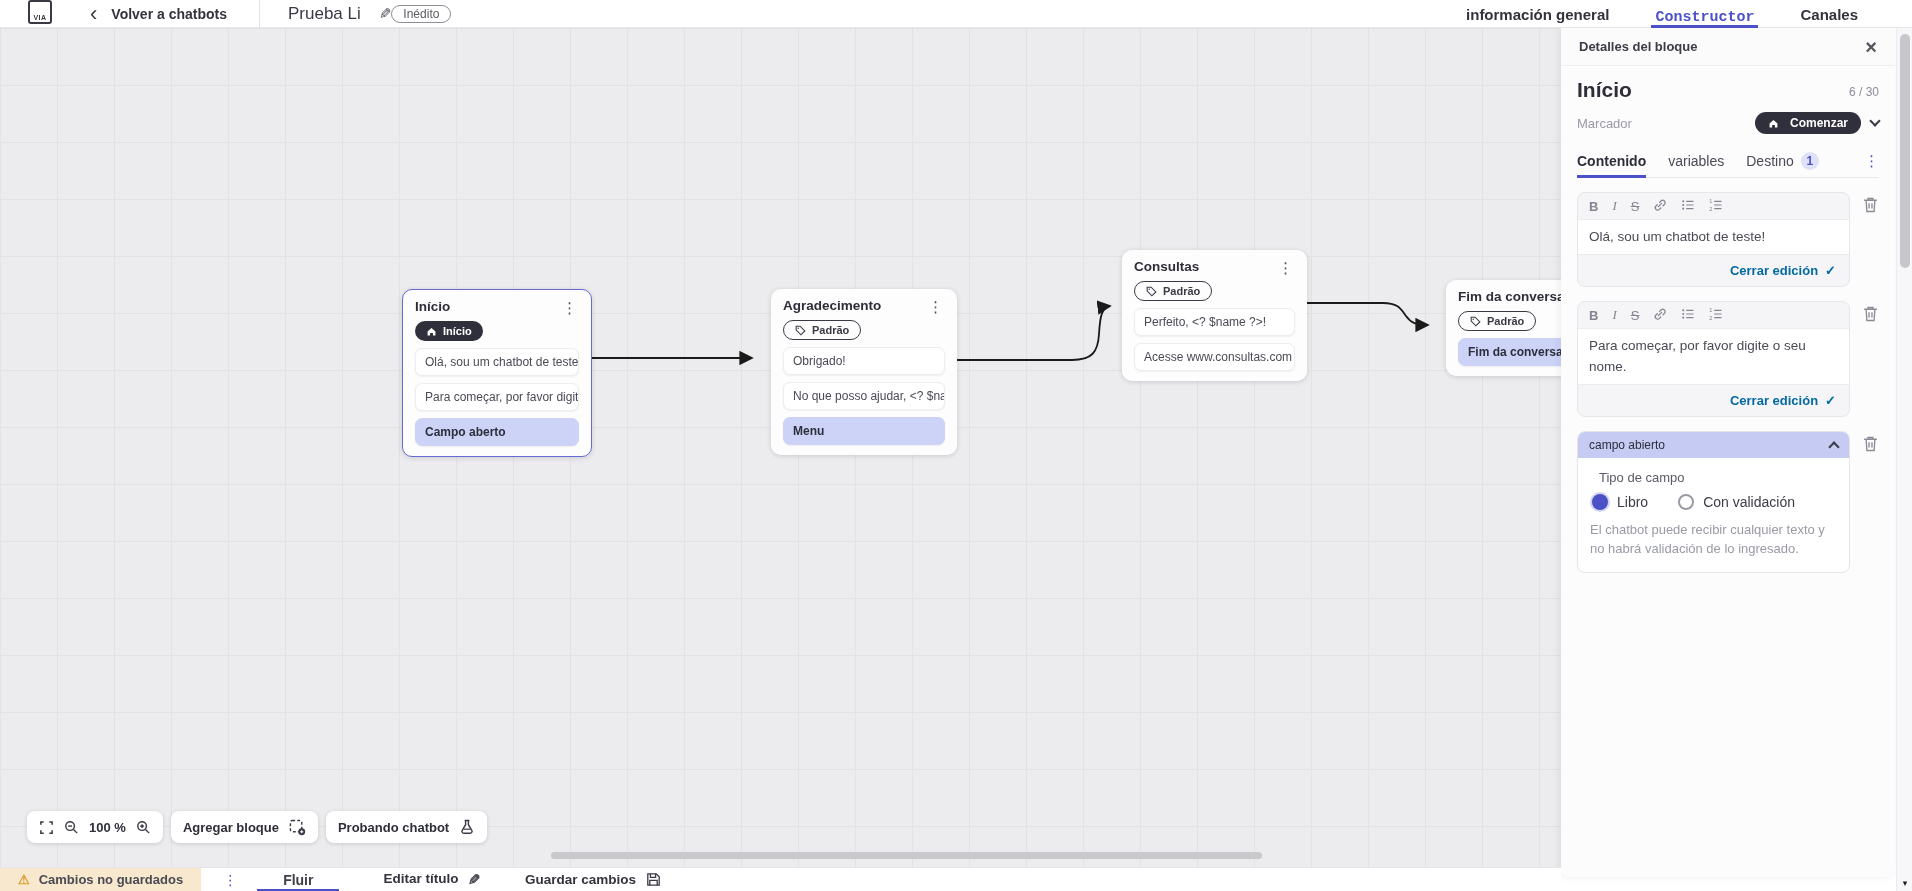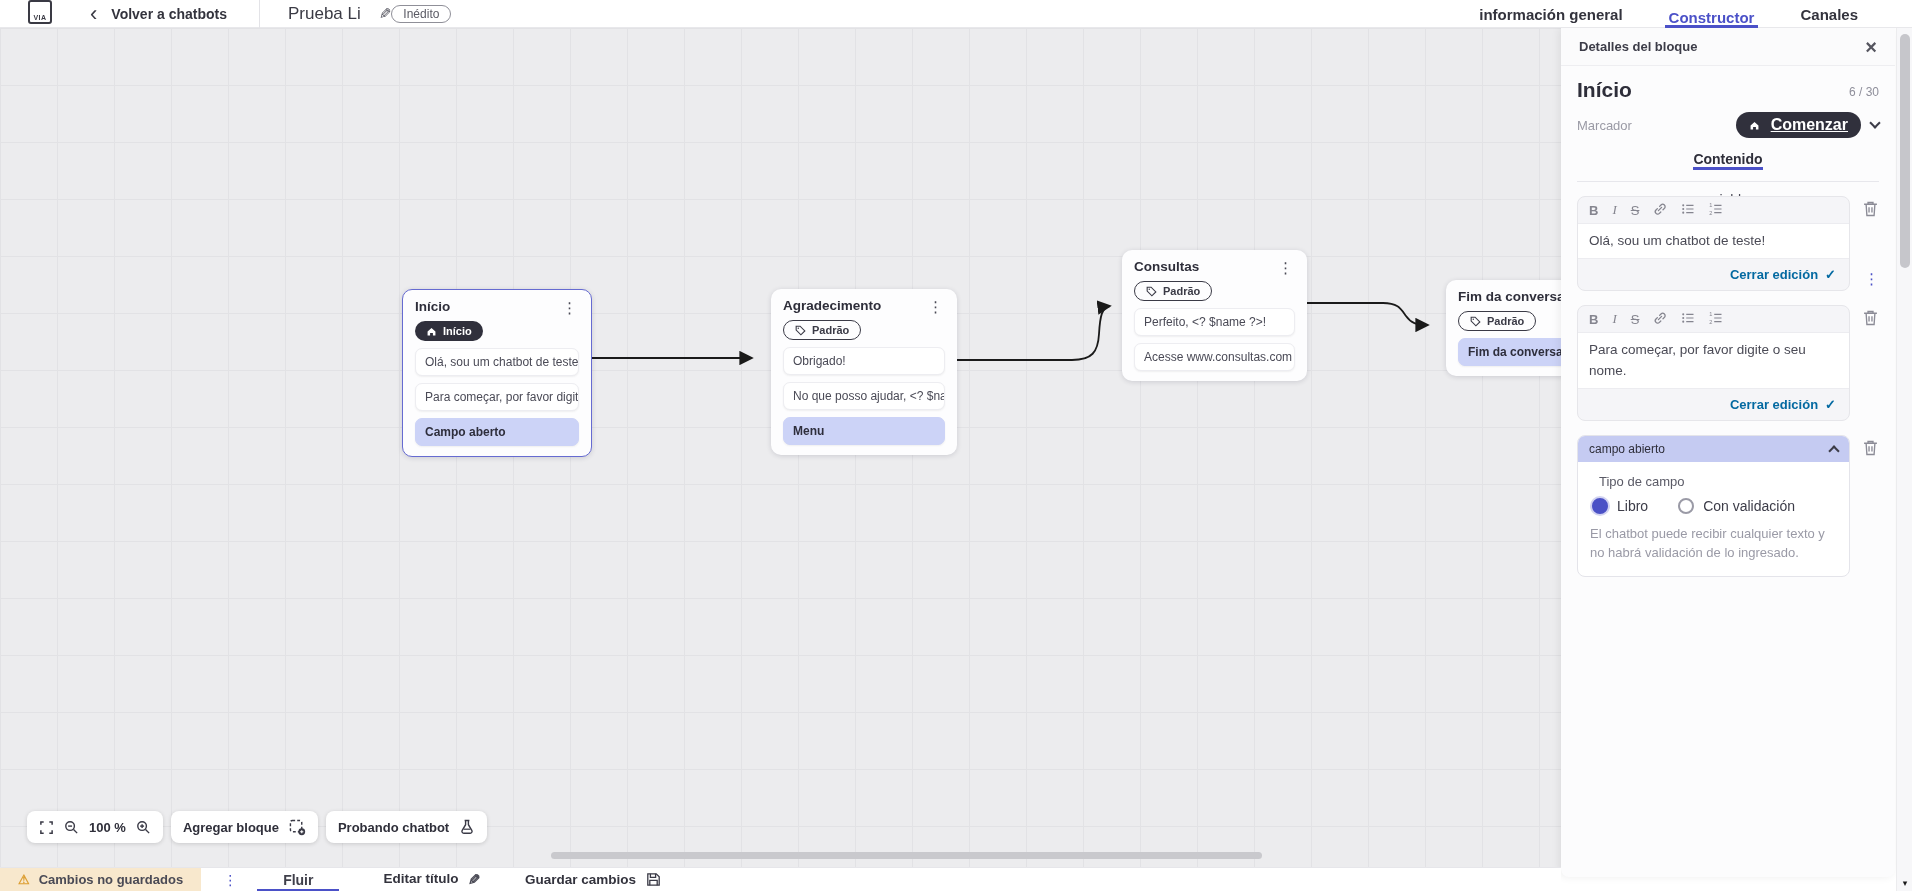--- a/index.html
+++ b/index.html
@@ -11,21 +11,21 @@
   .logo { width:24px; height:24px; margin-left:28px; margin-top:-4px; border:2px solid #3a3a44; border-radius:3px; display:flex; align-items:flex-end; justify-content:center; font-size:7px; font-weight:700; color:#3a3a44; letter-spacing:.5px; padding-bottom:1px; }
   .back-btn { display:flex; align-items:center; margin-left:38px; cursor:pointer; }
   .back-chev { font-size:22px; color:#3a3a44; line-height:20px; margin-right:14px; font-weight:400; }
   .back-label { font-size:14px; font-weight:700; color:#33333d; }
   .tb-divider { width:1px; height:28px; background:#e3e3e7; margin:0 28px 0 32px; }
   .doc-title { font-size:17px; color:#3a3a44; }
   .pencil { font-size:15px; color:#4a4a55; margin-left:18px; transform:scaleX(-1); cursor:pointer; }
   .status-pill { font-size:12px; color:#5a5a64; border:1px solid #8f8f98; border-radius:999px; padding:1px 11px; }
   .tb-tabs { position:absolute; right:50px; top:0; height:28px; display:flex; align-items:center; gap:38px; }
   .tb-tab { font-size:15px; font-weight:700; color:#33333d; height:28px; display:flex; align-items:center; padding:0 4px; cursor:pointer; }
-  .tb-tab.active { color:#4b51c8; border-bottom:3px solid #4b51c8; padding-top:9px; }
+  .tb-tab.active { color:#4b51c8; border-bottom:3px solid #4b51c8; padding-top:9px;font-family:Liberation Mono, monospace; }
 
   
   .canvas { position:absolute; left:0; top:28px; width:1561px; height:839px; background:#ececee;
     background-image:linear-gradient(#e2e2e5 1px, transparent 1px), linear-gradient(90deg, #e2e2e5 1px, transparent 1px);
     background-size:57px 57px; overflow:hidden; }
   .edges { position:absolute; left:0; top:0; width:1561px; height:839px; }
 
   .block { position:absolute; background:#fdfdfe; border-radius:10px; box-shadow:0 1px 5px rgba(40,40,60,.16); padding:9px 12px 10px 12px; }
   .block.selected { border:1.5px solid #666bd1; }
   .blk-head { display:flex; justify-content:space-between; align-items:flex-end; }
@@ -45,25 +45,25 @@
   .panel { position:absolute; left:1561px; top:28px; width:334px; height:849px; background:#fcfcfd; box-shadow:-2px 0 8px rgba(0,0,0,.07); border-radius:0 0 8px 8px; z-index:30; }
   .panel-header { height:38px; display:flex; align-items:center; justify-content:space-between; padding:0 18px; background:#fbfbfc; border-bottom:1px solid #eeeef1; font-size:13px; font-weight:600; color:#3c3c48; border-radius:0; }
   .close-x { font-size:20px; color:#55555f; cursor:pointer; line-height:16px; }
   .panel-body { padding:0 16px; }
   .row-title { margin-top:12px; display:flex; justify-content:space-between; align-items:flex-end; }
   .blk-name { font-size:21px; color:#2e2e3a; font-weight:600; }
   .counter { font-size:12px; color:#8e8e9a; padding-bottom:3px; }
   .row-marker { margin-top:10px; display:flex; justify-content:space-between; align-items:center; }
   .marker-label { font-size:13px; color:#9a9aa5; }
   .marker-right { display:flex; align-items:center; gap:10px; }
-  .marker-pill { display:inline-flex; align-items:center; gap:11px; background:#30303c; color:#fff; font-size:16px; font-weight:700; border-radius:999px; padding:4px 13px; cursor:pointer;text-decoration:underline; }
+  .marker-pill { display:inline-flex; align-items:center; gap:11px; background:#30303c; color:#fff; font-size:12px; font-weight:700; border-radius:999px; padding:4px 13px; cursor:pointer; }
   .chev { width:8px; height:8px; border-right:2px solid #3c3c48; border-bottom:2px solid #3c3c48; display:inline-block; cursor:pointer; }
   .chev.down { transform:rotate(45deg); margin-top:-4px; }
   .chev.up { transform:rotate(-135deg); margin-top:4px; border-color:#3c3c48; }
-  .panel-tabs { margin-top:10px; display:flex; align-items:center; gap:22px; border-bottom:1px solid #e7e7ec; height:34px;flex-direction:column; }
+  .panel-tabs { margin-top:10px; display:flex; align-items:center; gap:22px; border-bottom:1px solid #e7e7ec; height:34px; }
   .p-tab { font-size:14px; color:#4a4a56; height:34px; display:flex; align-items:center; gap:7px; cursor:pointer; }
   .p-tab.active { color:#2e2e3a; font-weight:700; border-bottom:3px solid #4b51c8; padding-top:3px; }
   .badge { width:18px; height:18px; border-radius:50%; background:#dfe1f9; color:#4b51c8; font-size:12px; font-weight:700; display:flex; align-items:center; justify-content:center; }
   .p-kebab { margin-left:auto; color:#4b51c8; font-size:15px; cursor:pointer; }
 
   .content-row { display:flex; gap:12px; margin-top:14px; align-items:flex-start; }
   .editor { flex:1; background:#f5f5f8; border:1px solid #e6e6ea; border-radius:8px; overflow:hidden; }
   .ed-toolbar { display:flex; gap:14px; padding:5px 11px; color:#85858f; font-size:13px; align-items:center; height:26px; }
   .tb-b { font-weight:800; cursor:pointer; } .tb-i { font-style:italic; font-family:"Liberation Serif",serif; cursor:pointer; } .tb-s { text-decoration:line-through; cursor:pointer; }
   .ed-text { background:#fff; padding:7px 11px; font-size:13.5px; color:#4a4a55; border-top:1px solid #ececf0; border-bottom:1px solid #ececf0; line-height:1.5; }

